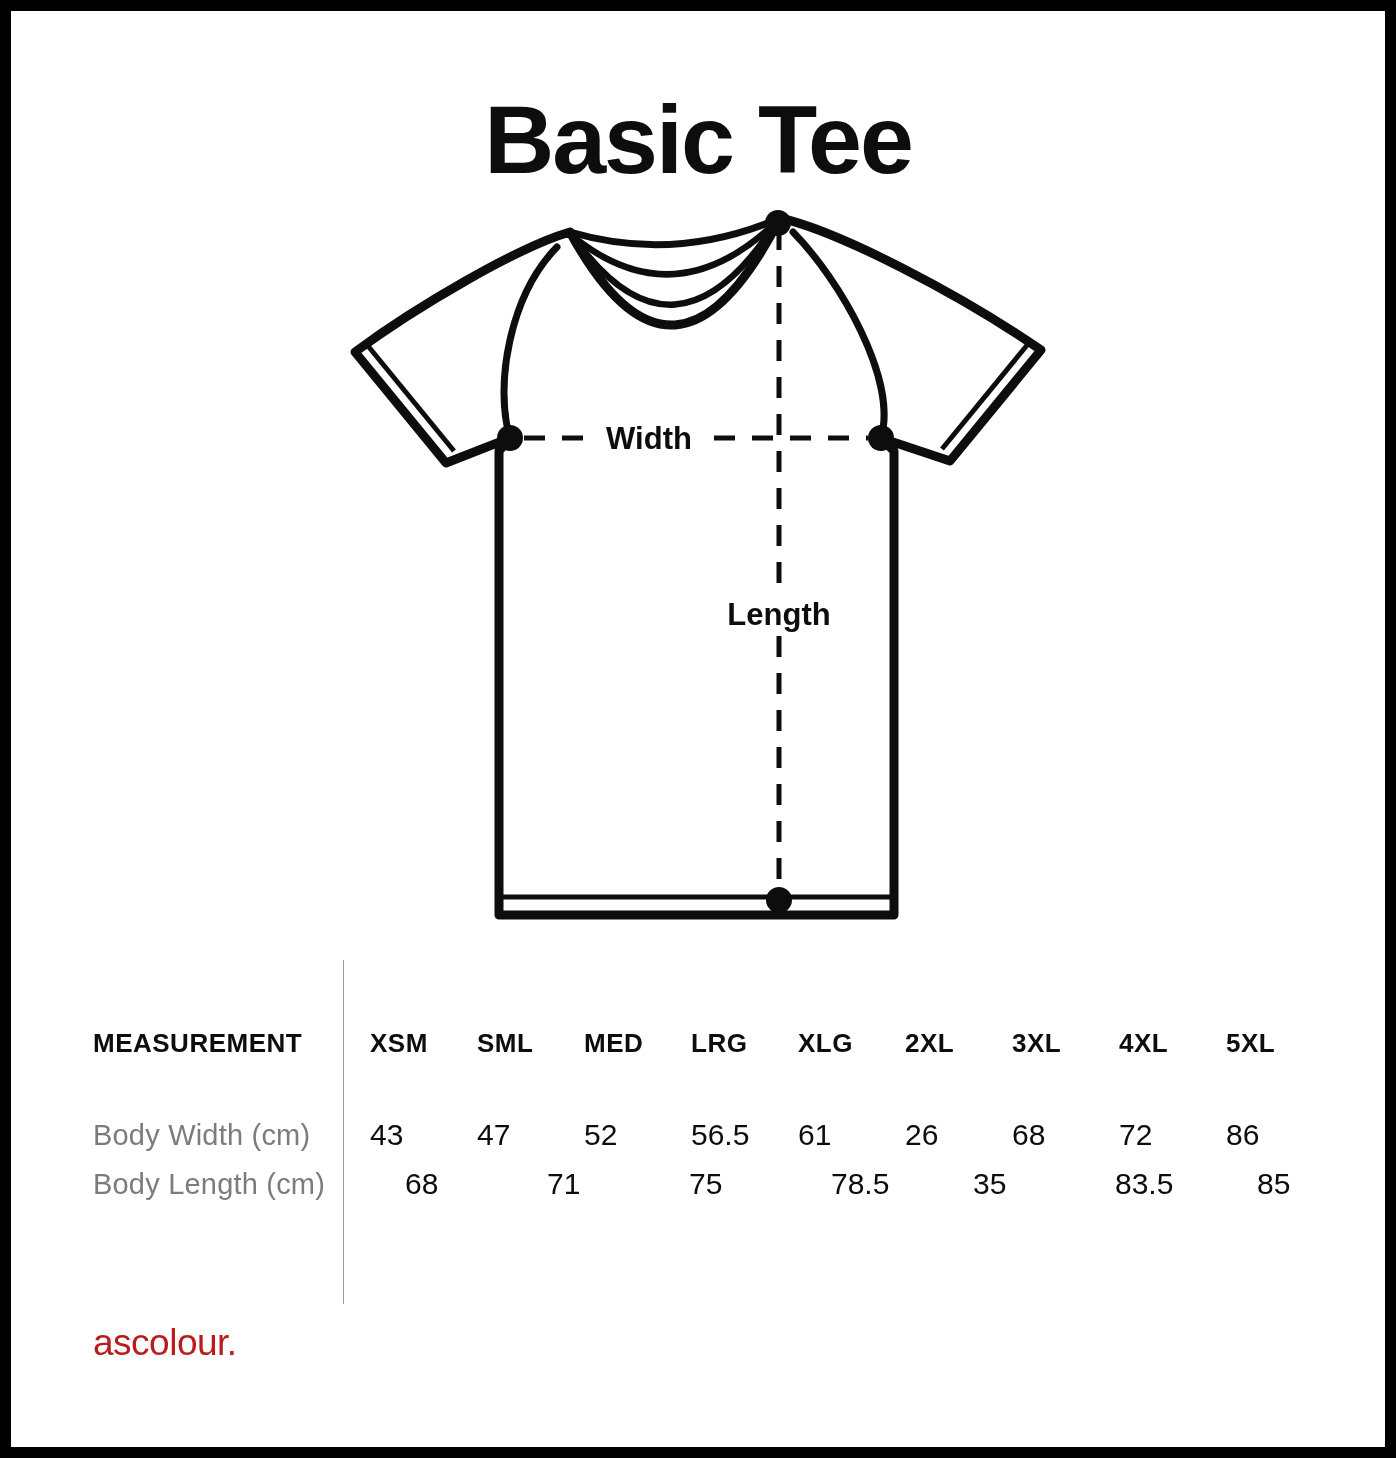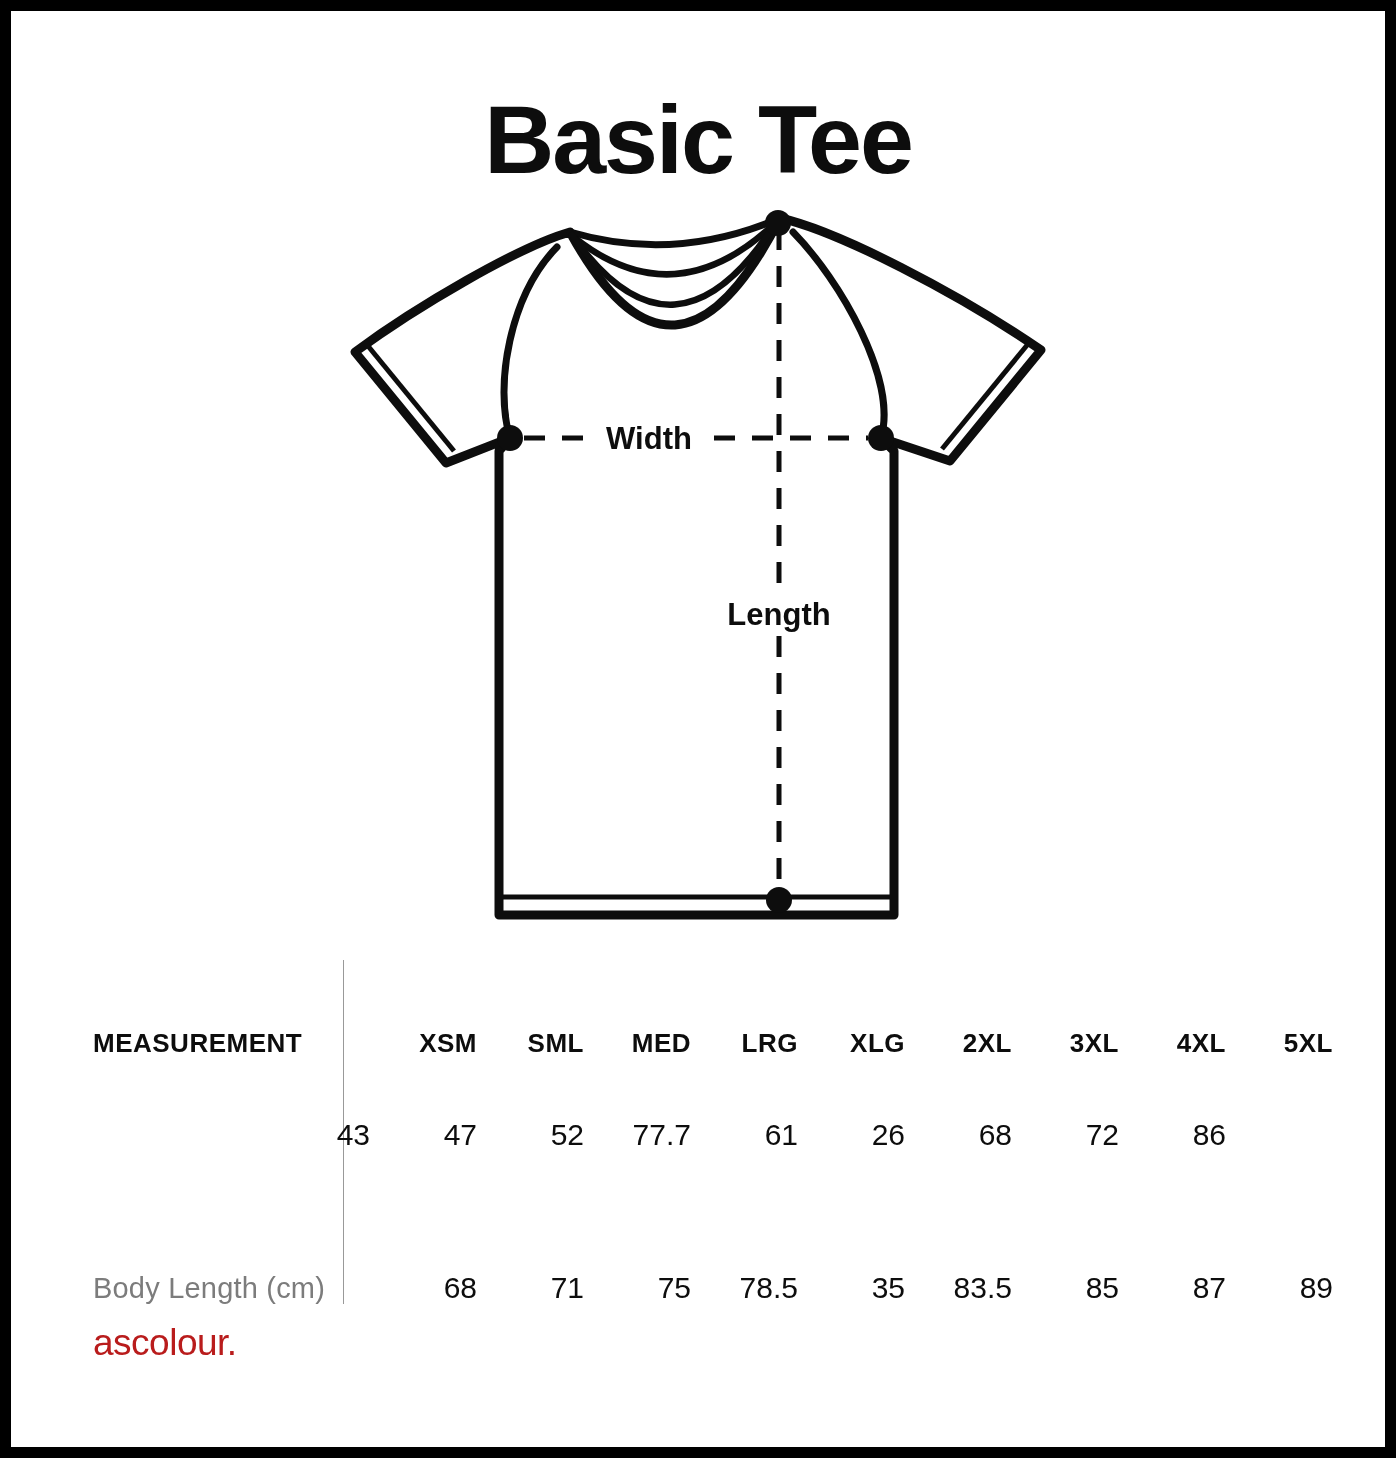--- a/index.html
+++ b/index.html
@@ -15,25 +15,25 @@
   .shirt-wrap{position:absolute;left:338px;top:185px;width:720px;height:745px;}
   svg text.measure-label{
     font-family:"Liberation Sans",sans-serif;font-weight:700;font-size:31px;fill:#0d0d0d;
   }
   
   .trow{
     position:absolute;left:60px;width:1273px;height:48px;
     display:grid;grid-template-columns:310px repeat(9,107px);align-items:center;
   }
   .trow .lbl{padding-left:33px;text-align:left;}
-  .trow .val{text-align:right;}
+  .trow .val{text-align:left;}
   .thead{top:1019px;font-weight:700;font-size:26px;letter-spacing:.5px;color:#0d0d0d;}
   .tdata{font-size:30px;color:#0d0d0d;}
   .rowWidth{top:1111px;}
-  .rowLength{top:1264px;}
+  .rowLength{top:1160px;gap:35px;}
   .tdata .lbl{font-weight:400;font-size:29px;color:#7c7c7c;letter-spacing:.2px;}
   .divider{position:absolute;left:343px;top:960px;width:1px;height:344px;background:#999;}
   
   .footer{
     position:absolute;left:93px;right:86px;top:1322px;
     display:flex;justify-content:space-between;align-items:baseline;
   }
   .note{font-style:italic;color:#8a8a8a;font-size:28px;letter-spacing:.3px;}
   .brand{color:#b91c1c;font-size:37px;letter-spacing:-.5px;}
 </style>
@@ -98,24 +98,25 @@
   <div class="val">MED</div>
   <div class="val">LRG</div>
   <div class="val">XLG</div>
   <div class="val">2XL</div>
   <div class="val">3XL</div>
   <div class="val">4XL</div>
   <div class="val">5XL</div>
 </div>
 
 <div class="trow tdata rowWidth">
+  <div class="lbl">Body Width (cm)</div>
   <div class="val">43</div>
   <div class="val">47</div>
   <div class="val">52</div>
-  <div class="val">77.7</div>
+  <div class="val">56.5</div>
   <div class="val">61</div>
   <div class="val">26</div>
   <div class="val">68</div>
   <div class="val">72</div>
   <div class="val">86</div>
 </div>
 
 <div class="trow tdata rowLength">
   <div class="lbl">Body Length (cm)</div>
   <div class="val">68</div>

